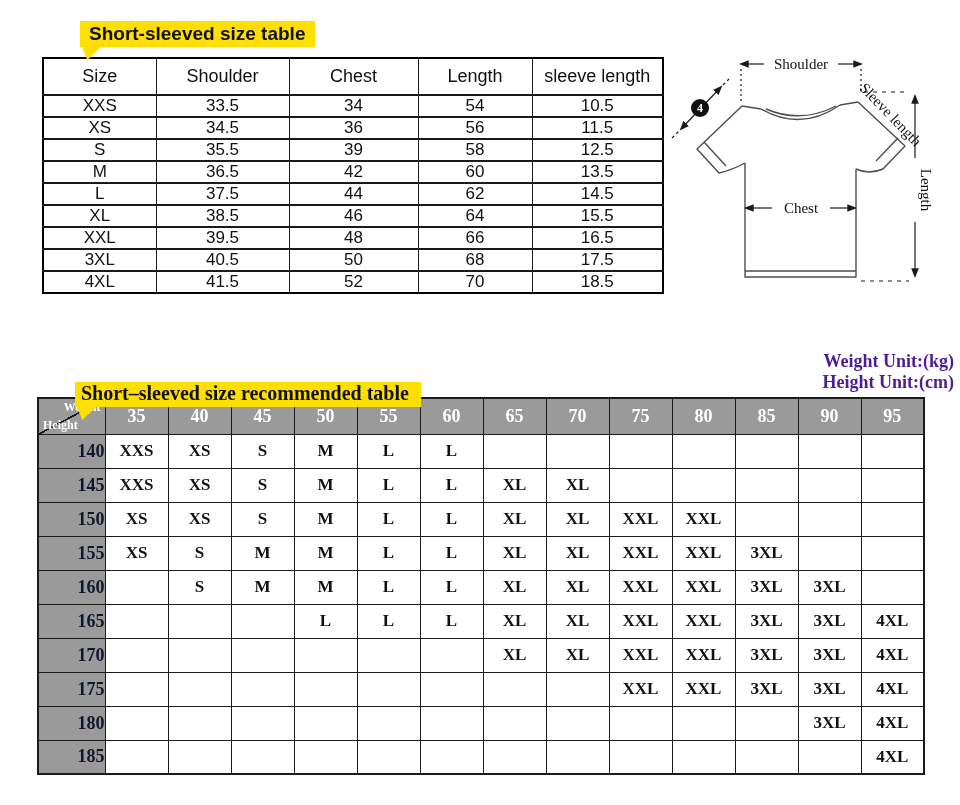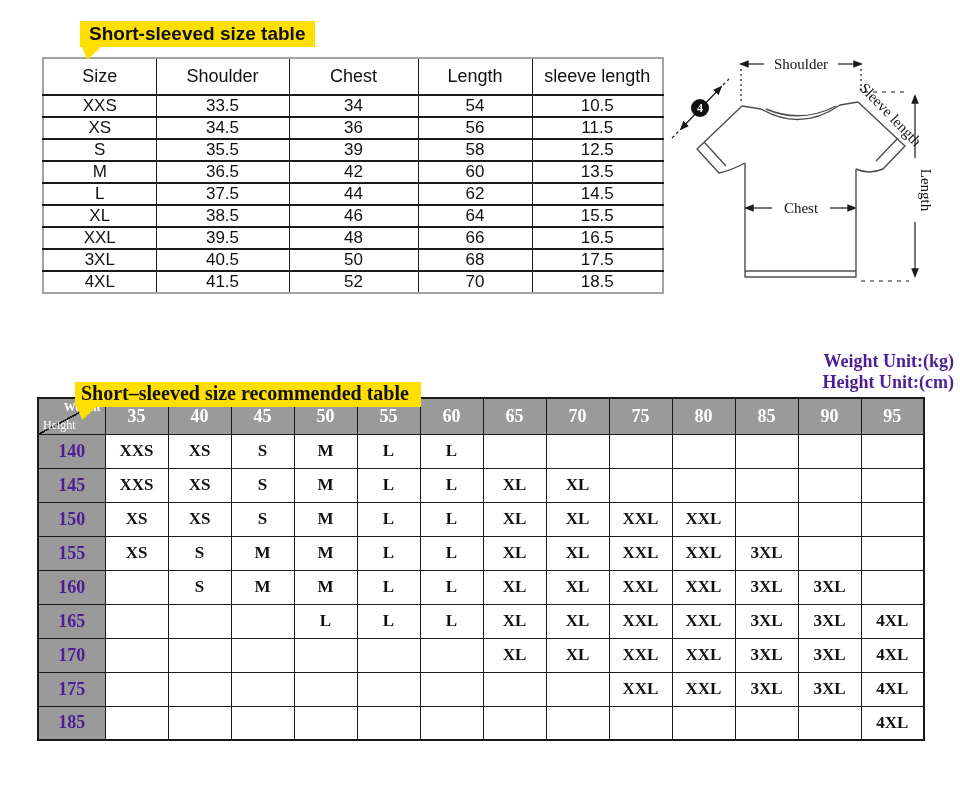--- a/index.html
+++ b/index.html
@@ -15,49 +15,49 @@
     background:#FFDF00; clip-path:polygon(0 0, 100% 0, 28% 100%);
   }
   .callout1 { left:44px; top:21px; padding:1px 10px 2px 9px;
     font:bold 19px/23px "Liberation Sans", sans-serif; }
   .callout2 { left:39px; top:382px; padding:0 12px 2px 6px;
     font:bold 20px/23px "Liberation Serif", serif;text-align:center; }
 
   
   .t1 { position:absolute; left:42px; top:57px; width:620px;
     border-collapse:collapse; table-layout:fixed; text-align:center;
-    border:2px solid #a3a3a3; background:#fff; }
+    border:2px solid #000000; background:#fff; }
   .t1 th { font-weight:normal; font-size:18px; height:37px;
     border:1px solid #1a1a1a; border-bottom-width:2px; }
   .t1 td { font-size:17px; height:22px;
     border:1px solid #1a1a1a; border-top-width:2px; }
 
   
   .units { position:absolute; top:351px; right:6px; text-align:right;
     font:bold 18px/21px "Liberation Serif", serif; color:#4c1d95; }
 
   
   .t2 { position:absolute; left:37px; top:397px; width:886px;
     border-collapse:collapse; table-layout:fixed; text-align:center;
     font-family:"Liberation Serif", serif; border:2px solid #1a1a1a;padding-left:27px; }
   .t2 th, .t2 td { border:1px solid #1a1a1a; }
   .t2 thead th { height:36px; background:#9a9a9a; color:#fff;
     font-size:18px; font-weight:bold; }
-  .t2 tbody th { height:34px; background:#9a9a9a; color:#4c1d95;
-    font-size:18px; font-weight:bold; }
+  .t2 tbody th { height:34px; background:#9a9a9a; color:#0f172a;
+    font-size:18px; font-weight:bold;text-align:right; }
   .t2 td { background:#fff; color:#111; font-size:17px; font-weight:bold; }
   .corner { position:relative; }
   .corner .diag { position:absolute; inset:0;
     background:linear-gradient(to bottom right,
       transparent calc(50% - 0.8px), #1a1a1a calc(50% - 0.8px),
       #1a1a1a calc(50% + 0.8px), transparent calc(50% + 0.8px)); }
   .corner .ctop { position:absolute; top:1px; right:4px;
     font-size:12px; font-weight:bold; color:#fff; }
   .corner .cbot { position:absolute; bottom:1px; left:4px;
-    font-size:12px; font-weight:normal; color:#fff; }
+    font-size:12px; font-weight:bold; color:#fff; }
 
   
   .diagram { position:absolute; left:668px; top:30px; width:292px; height:268px; }
   .dlabel { font-family:"Liberation Serif", serif; font-size:15px;
     fill:#111; text-anchor:middle; }
   .badge-text { font-family:"Liberation Serif", serif; font-size:12px;
     font-weight:bold; fill:#fff; text-anchor:middle; }
 </style>
 </head>
 <body>
@@ -368,20 +368,36 @@
           <td></td>
           <td></td>
           <td></td>
           <td>XXL</td>
           <td>XXL</td>
           <td>3XL</td>
           <td>3XL</td>
           <td>4XL</td>
         </tr>
         <tr>
+          <th>180</th>
+          <td></td>
+          <td></td>
+          <td></td>
+          <td></td>
+          <td></td>
+          <td></td>
+          <td></td>
+          <td></td>
+          <td></td>
+          <td></td>
+          <td></td>
+          <td>3XL</td>
+          <td>4XL</td>
+        </tr>
+        <tr>
           <th>185</th>
           <td></td>
           <td></td>
           <td></td>
           <td></td>
           <td></td>
           <td></td>
           <td></td>
           <td></td>
           <td></td>

